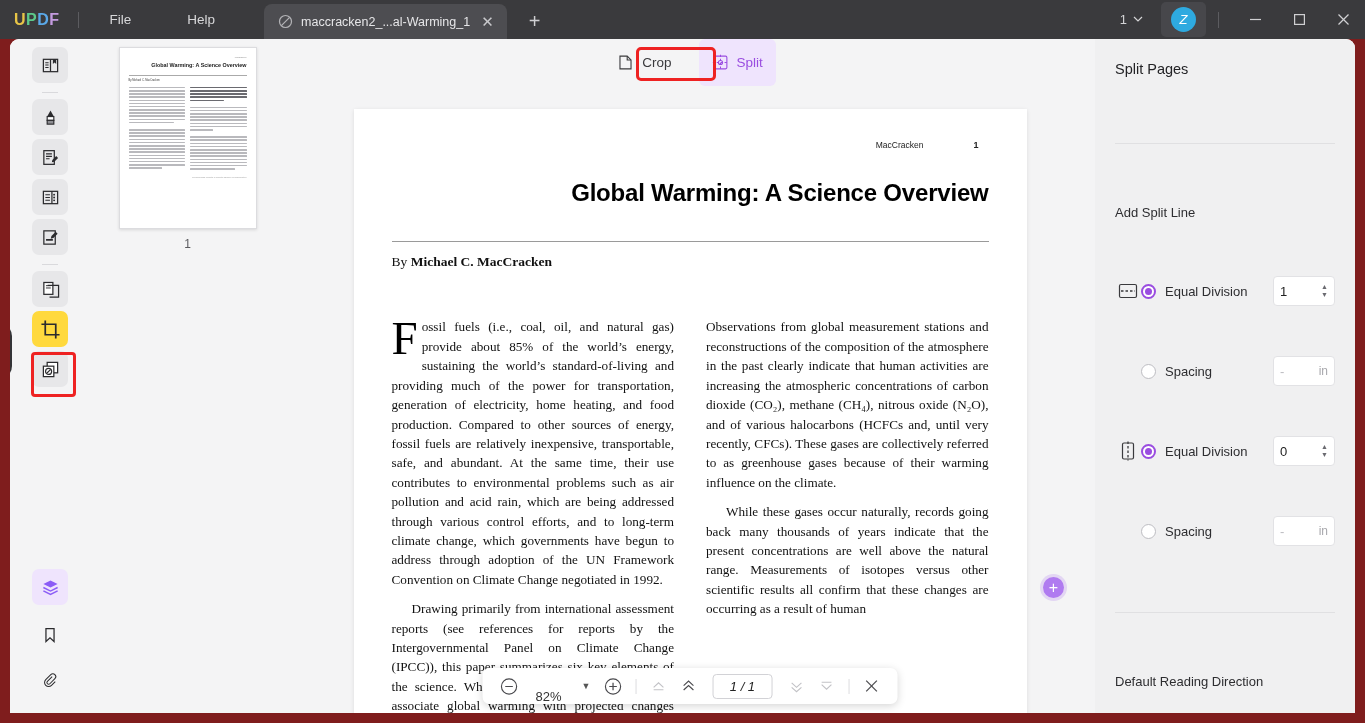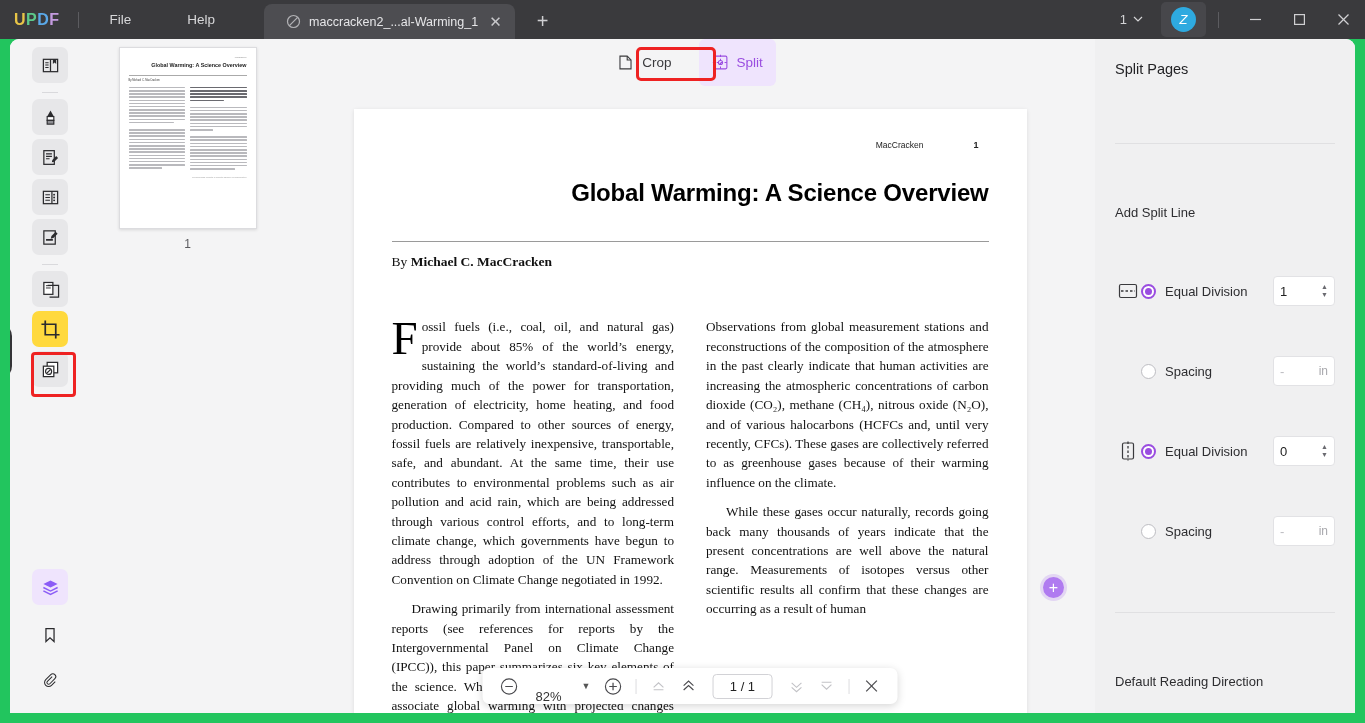--- a/index.html
+++ b/index.html
@@ -2,41 +2,41 @@
 <html><head>
 <meta charset="utf-8">
 <style>
   * { box-sizing: border-box; margin: 0; padding: 0; }
   html, body { width: 1365px; height: 723px; overflow: hidden; }
   body {
     font-family: "Liberation Sans", sans-serif;
     background: #f4f4f5;
     -webkit-font-smoothing: antialiased;
   }
-  #app { position: relative; width: 1365px; height: 723px; overflow: hidden; background:#22c55e; }
+  #app { position: relative; width: 1365px; height: 723px; overflow: hidden; background:#7f1d1d; }
 
   
   .titlebar {
     position: absolute; top: 0; left: 0; width: 1365px; height: 39px;
     background: #3a3a3d; display: flex; align-items: center;
   }
   .logo { margin-left: 14px; font-size: 16px; font-weight: bold; letter-spacing: 0.5px; }
   .logo .l1 { color: #e8c547; }
   .logo .l2 { color: #5cc98a; }
   .logo .l3 { color: #5aa8e8; }
   .logo .l4 { color: #c49be0; }
   .tb-sep { width: 1px; height: 16px; background: #5c5c60; margin: 0 18px 0 18px; }
   .menu-item {
     color: #d8d8da; font-size: 13.5px; padding: 5px 13px; border-radius: 4px; cursor: default;
   }
   .menu-item + .menu-item { margin-left: 30px; }
   .tabstrip { display: flex; align-items: flex-end; height: 39px; margin-left: 36px; }
   .doctab {
     display: flex; align-items: center; gap: 8px;
-    background: #4d4d51; height: 35px; padding: 0 10px 0 22px;
+    background: #4d4d51; height: 35px; padding: 0 10px 0 14px;
     border-radius: 8px 8px 0 0; margin-top: 4px; min-width: 196px;
   }
   .doctab .tab-ico { width: 15px; height: 15px; flex: 0 0 15px; opacity: .78; }
   .doctab .tab-title {
     color: #e6e6e8; font-size: 12.5px; white-space: nowrap; overflow: hidden;
     text-overflow: ellipsis; flex: 1;
   }
   .doctab .tab-close { color: #c9c9cc; font-size: 15px; line-height: 1; padding: 2px 3px; cursor: pointer; }
   .newtab { color: #cfcfd2; font-size: 20px; line-height: 1; margin-left: 16px; margin-bottom: 8px; cursor: pointer; padding: 0 6px; }
   .tb-right { margin-left: auto; display: flex; align-items: center; height: 39px; }
@@ -175,21 +175,21 @@
     padding: 0 13px; gap: 4px; z-index: 5;
   }
   .zb-ico { width: 26px; height: 26px; display: flex; align-items: center; justify-content: center; cursor: pointer; color: #4a4a4e; }
   .zb-ico.dim { color: #c2c2c6; }
   .zb-pct { font-size: 13px; color: #333; width: 46px; text-align: center; cursor: pointer; margin-top: 21px; }
   .zb-caret { font-size: 9px; color: #555; cursor: pointer; padding: 0 6px; }
   .zb-div { width: 1px; height: 15px; background: #dcdcdf; margin: 0 5px; }
   .zb-page {
     border: 1px solid #d2d2d6; border-radius: 4px; height: 25px; min-width: 60px;
     display: flex; align-items: center; justify-content: center; font-size: 13px;
-    color: #222; margin: 4px 7px; cursor: text;
+    color: #222; margin: 4px 7px; cursor: text; font-style: italic;
   }
 
   
   .rpanel {
     width: 260px; flex: 0 0 260px; background: #f0f0f1; padding: 0 20px;
     display: flex; flex-direction: column; position: relative; gap: 44px;
   }
   .rp-title { font-size: 14.5px; color: #232326; margin: 22px 0 0; }
   .rp-hr { border-top: 1px solid #e0e0e2; margin: 22px 0 0; }
   .rp-sub { font-size: 13px; color: #2d2d30; margin: 17px 0 12px; }

